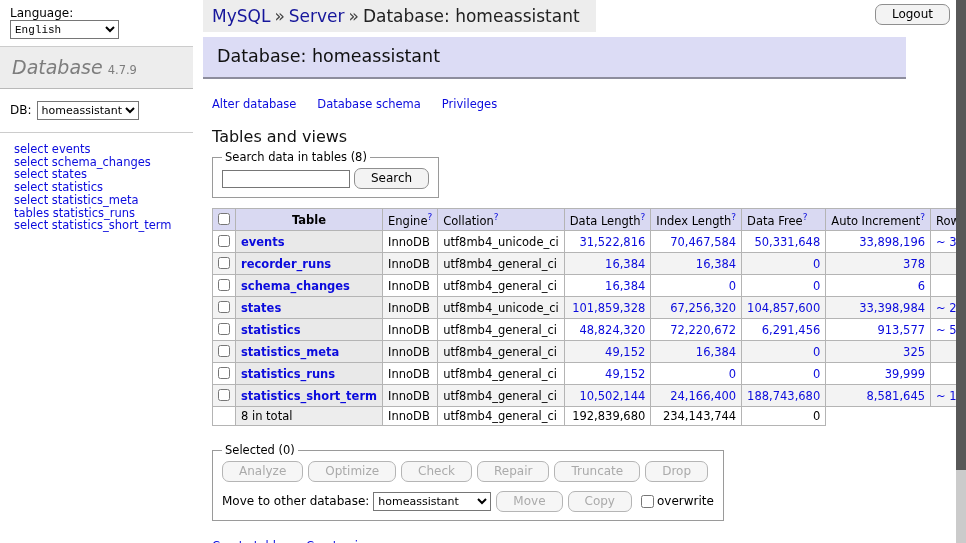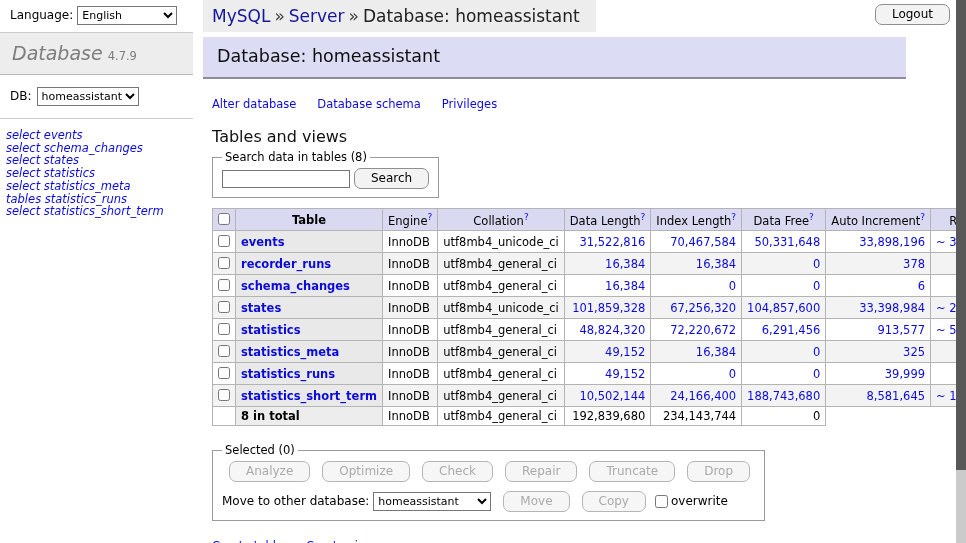--- a/index.html
+++ b/index.html
@@ -12,50 +12,50 @@
   a { color:#0b0bdd; text-decoration:none; cursor:pointer; }
 
   
   #sidebar { position:absolute; left:0; top:0; width:193px; }
   .lang-row { padding:6px 8px 7px 10px; border-bottom:1px solid #ccc; }
   .lang-row label { margin-right:4px; }
   select {
     font-family:"DejaVu Sans", sans-serif; font-size:11px;
     border:1px solid #767676; background:#fff; height:19px;
   }
-  .lang-row select { width:100px; }
+  .lang-row select { width:109px;font-family:Liberation Mono, monospace; }
   h1.logo {
     margin:0; background:#ededed; border-bottom:1px solid #b9b9b9;
     padding:9px 12px 10px; font-size:19px; font-weight:normal;
     font-style:italic; color:#7d7d7d;
   }
   h1.logo .ver { font-size:11.5px; font-style:normal; margin-left:5px; color:#7d7d7d; }
   .db-row { padding:12px 8px 12px 10px; border-bottom:1px solid #ccc; }
   .db-row label { margin-right:5px; }
   .db-row select { width:102px; }
   .actions { padding:8px 10px 9px; border-bottom:1px solid #ccc; line-height:16px; }
   .actions a { margin-right:13px; font-size:11.5px; white-space:nowrap; }
-  .table-links { padding:10px 6px 8px;font-style:italic; }
+  .table-links { padding:10px 14px 8px; }
   .table-links a { display:block; font-size:11.5px; line-height:12.7px; }
 
   
   #content { margin-left:203px; position:relative; width:763px; }
   .breadcrumb {
     display:inline-block; margin:0; background:#ededed;
     padding:6px 16px 6px 9px; font-size:17px; color:#222;
   }
   .breadcrumb a { color:#16169b; }
   .breadcrumb .sep { color:#444; margin:0 4px; }
   .logout-wrap { position:absolute; top:4px; right:16px; }
   button, input[type=submit] {
     font-family:"DejaVu Sans", sans-serif; font-size:12px;
     background:#f3f3f3; border:1px solid #8f8f8f; border-radius:7px;
     padding:2px 16px 3px; color:#000;
   }
-  button:disabled { color:#aaa; border-color:#b5b5b5; background:#f6f6f6;margin-left:7px; }
+  button:disabled { color:#aaa; border-color:#b5b5b5; background:#f6f6f6; }
   h2.page-title {
     margin:5px 60px 0 0; padding:9px 14px 11px;
     background:#dcdcf5; border-bottom:2px solid #8d8d9d;
     font-size:17.5px; font-weight:normal; color:#101010;
   }
   .inner { padding-left:9px; }
   .quick-links { margin-top:18px; }
   .quick-links a { margin-right:21px; font-size:11.5px; }
   h3 { font-size:16px; font-weight:normal; margin:16px 0 0; color:#111; }
 
@@ -68,30 +68,30 @@
     width:128px; height:18px; border:1px solid #767676;
     font-size:11px; padding:1px 3px; vertical-align:middle; margin-right:4px;
   }
 
   
   table.tables { border-collapse:collapse; margin-top:10px; font-size:11.5px; }
   table.tables th, table.tables td {
     border:1px solid #b4b4b4; padding:2px 5px; height:18px; white-space:nowrap;
     background:#fff;
   }
-  table.tables thead th { background:#d9d9f2; font-weight:normal; text-align:center; }
+  table.tables thead th { background:#d9d9f2; font-weight:normal; text-align:left; }
   table.tables thead th.sorted { text-align:center; font-weight:bold;margin-top:8px; }
   table.tables th sup a { font-size:9px; }
   td.check { text-align:center; padding:0 3px; width:22px; }
   td.check input { width:12px; height:12px; margin:2px 0 0; }
   th.name { background:#e9e9e9 !important; text-align:left; font-weight:normal; }
   th.name a { font-weight:bold; }
   td.num { text-align:right; }
   tr.odd td, tr.odd th.name { background:#f3f3f3; }
-  tr.total th.name { font-weight:bold; background:#ededed !important; }
+  tr.total th.name { font-weight:normal; background:#ededed !important; }
   tr.total td.num { color:#000; }
   td.filler { border:none !important; background:transparent !important; }
 
   
   .selected-fs { margin-top:17px; }
   .selected-fs .btn-row button { margin-right:5px; }
   .selected-fs .move-row { margin-top:9px; font-size:12px; }
   .selected-fs .move-row select { width:118px; margin:0 5px 0 4px; vertical-align:middle; }
   .selected-fs .move-row button { margin-right:5px; vertical-align:middle; }
   .selected-fs .move-row input[type=checkbox] { vertical-align:middle; margin:0 3px 0 4px; }

